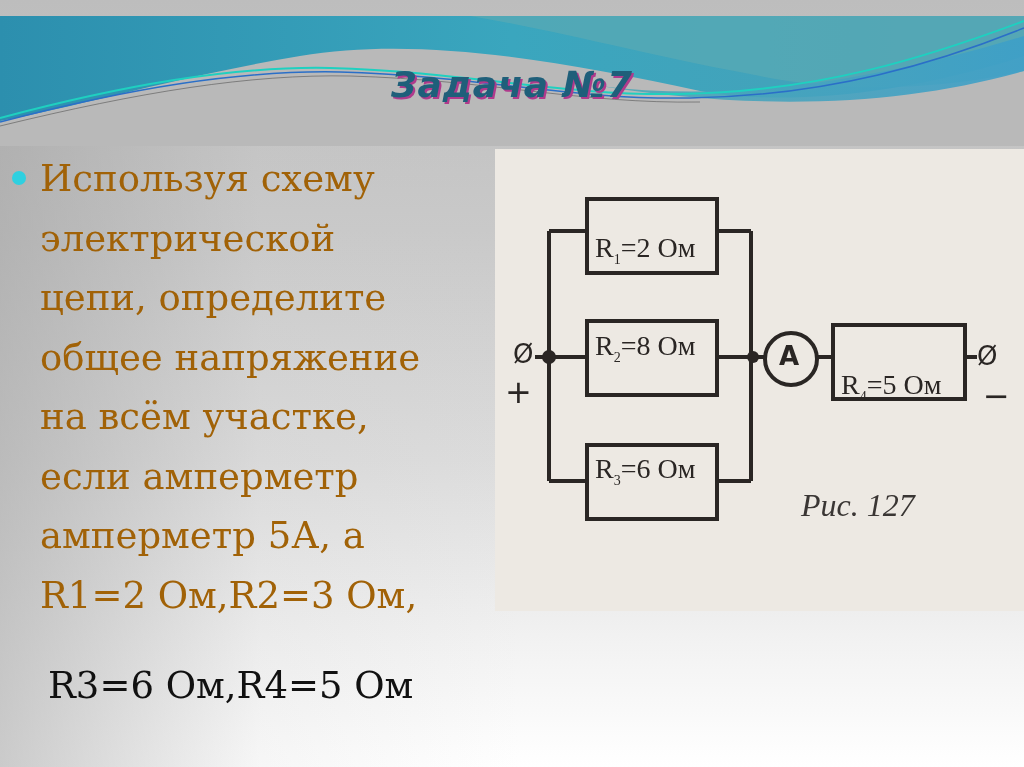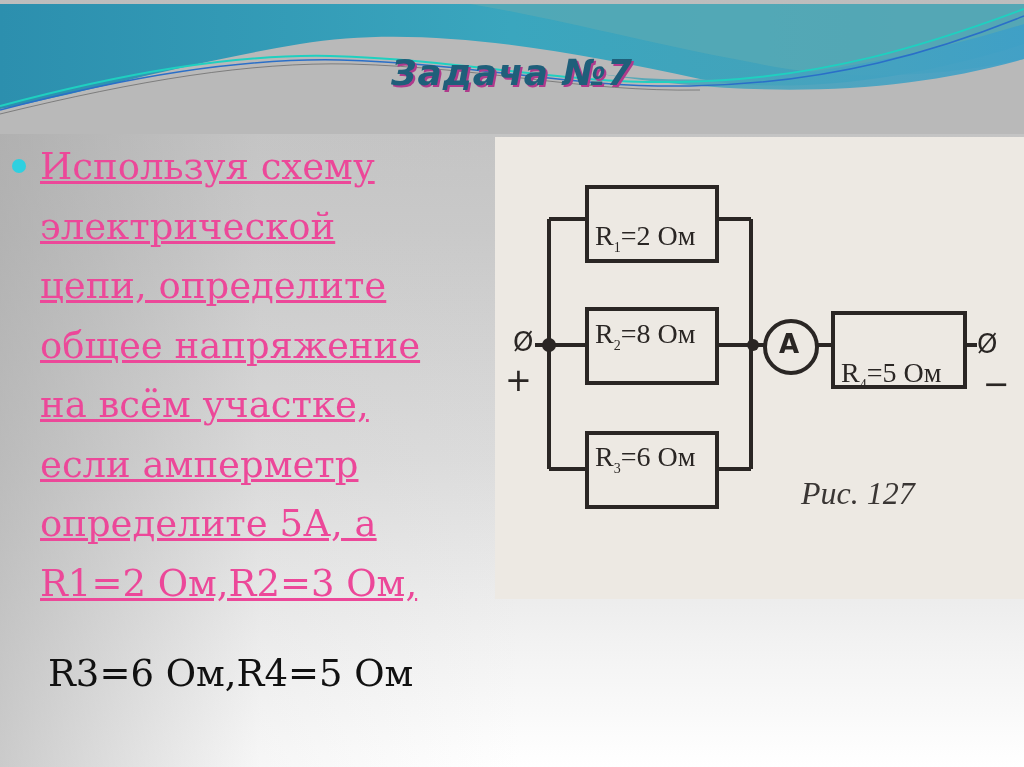--- a/index.html
+++ b/index.html
@@ -1,27 +1,27 @@
 <!DOCTYPE html>
 <html><head>
 <meta charset="utf-8">
 <style>
   html,body{margin:0;padding:0;}
   body{width:1024px;height:767px;overflow:hidden;position:relative;
     background:linear-gradient(180deg,#bdbdbd 0%,#c9c9c9 30%,#dcdcdc 60%,#f3f3f3 85%,#ffffff 100%);
     font-family:"DejaVu Serif",serif;}
-  .slide{position:absolute;left:0;top:4px;width:1024px;height:554px;}
+  .slide{position:absolute;left:0;top:16px;width:1024px;height:554px;}
   .left-fade{position:absolute;left:0;top:120px;width:520px;height:647px;
     background:linear-gradient(90deg,rgba(160,160,160,0.55) 0%,rgba(200,200,200,0.15) 50%,rgba(255,255,255,0) 100%);}
   .waves{position:absolute;left:0;top:0;width:1024px;height:130px;}
   .title{position:absolute;left:0;top:48px;width:1024px;text-align:center;
     font-family:"DejaVu Sans",sans-serif;font-style:italic;font-weight:bold;font-size:36px;
     color:#1f5f7a;text-shadow:2px 2px 0 #b03a8c;letter-spacing:1px;}
   .bullet{position:absolute;left:12px;top:155px;width:14px;height:14px;border-radius:50%;background:#2fd0e0;}
-  .para{position:absolute;left:40px;top:133px;width:460px;font-size:37px;line-height:59.5px;color:#ec4899;text-decoration:underline;}
+  .para{position:absolute;left:40px;top:133px;width:460px;font-size:37px;line-height:59.5px;color:#a16207;}
   .para .line{display:block;white-space:nowrap;}
   .last-line{position:absolute;left:48px;top:636px;font-size:37px;color:#111;white-space:nowrap;margin-top:12px;}
   .figure{position:absolute;left:495px;top:133px;width:529px;height:462px;background:#ede9e3;}
   .figure svg{position:absolute;left:0;top:0;}
 </style>
 </head>
 <body>
 
 <div class="slide">
   <div class="left-fade"></div>
@@ -50,21 +50,21 @@
   <div class="title">Задача №7</div>
 
   <div class="bullet"></div>
   <div class="para">
     <span class="line">Используя схему</span>
     <span class="line">электрической</span>
     <span class="line">цепи, определите</span>
     <span class="line">общее напряжение</span>
     <span class="line">на всём участке,</span>
     <span class="line">если амперметр</span>
-    <span class="line">определите 5А, а</span>
+    <span class="line">амперметр 5А, а</span>
     <span class="line">R1=2 Ом,R2=3 Ом,</span>
   </div>
   <div class="last-line">R3=6 Ом,R4=5 Ом</div>
 
   <div class="figure">
     <svg width="529" height="462" viewBox="0 0 529 462">
       <g stroke="#2a2624" stroke-width="4" fill="none">
 
         <line x1="54" y1="82" x2="54" y2="332"></line>
 

